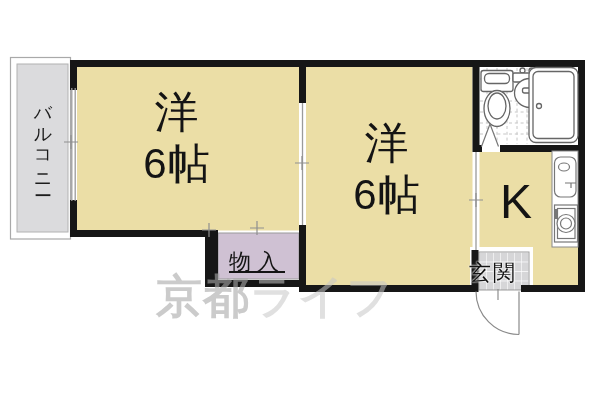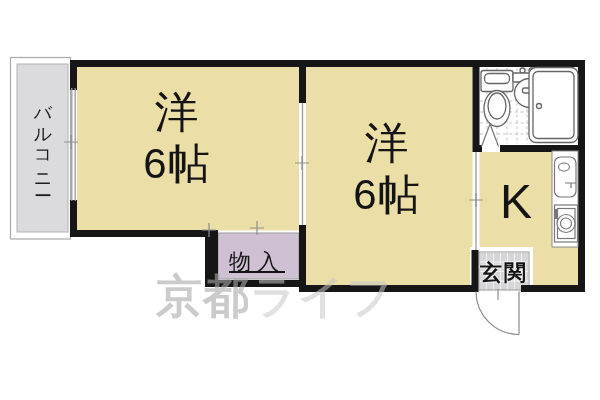--- a/index.html
+++ b/index.html
@@ -3,21 +3,21 @@
 <meta charset="utf-8">
 <style>
   html,body{margin:0;padding:0;background:#fff;}
   .stage{position:relative;width:600px;height:400px;background:#ffffff;overflow:hidden;
          font-family:"Liberation Sans","DejaVu Sans",sans-serif;}
   .stage svg{position:absolute;left:0;top:0;}
   .label{position:absolute;color:#141414;z-index:2;}
   .room-label{width:140px;text-align:center;font-size:44px;line-height:52px;font-weight:500;letter-spacing:1px;}
   .room-label .size{font-size:42px;}
   .k-label{font-size:48px;font-weight:500;}
-  .entrance-label{width:70px;text-align:center;font-size:22px;font-weight:700;letter-spacing:2px;
+  .entrance-label{width:70px;font-size:22px;font-weight:400;letter-spacing:2px;
                   text-shadow:0 0 2px #fff,0 0 2px #fff;}
   .storage-label{width:90px;text-align:center;font-size:22px;letter-spacing:6px;text-decoration:underline;}
   .balcony-label{writing-mode:vertical-rl;text-orientation:upright;font-size:18px;letter-spacing:3px;
                  color:#1c1c1c;height:120px;}
   .watermark{position:absolute;left:156px;top:264px;z-index:10;pointer-events:none;
              font-size:46px;line-height:64px;font-weight:bold;letter-spacing:1px;white-space:nowrap;}
   .watermark .w1{color:rgba(168,168,168,0.60);}
   .watermark .w2{color:rgba(198,198,198,0.55);}
 </style>
 </head>

